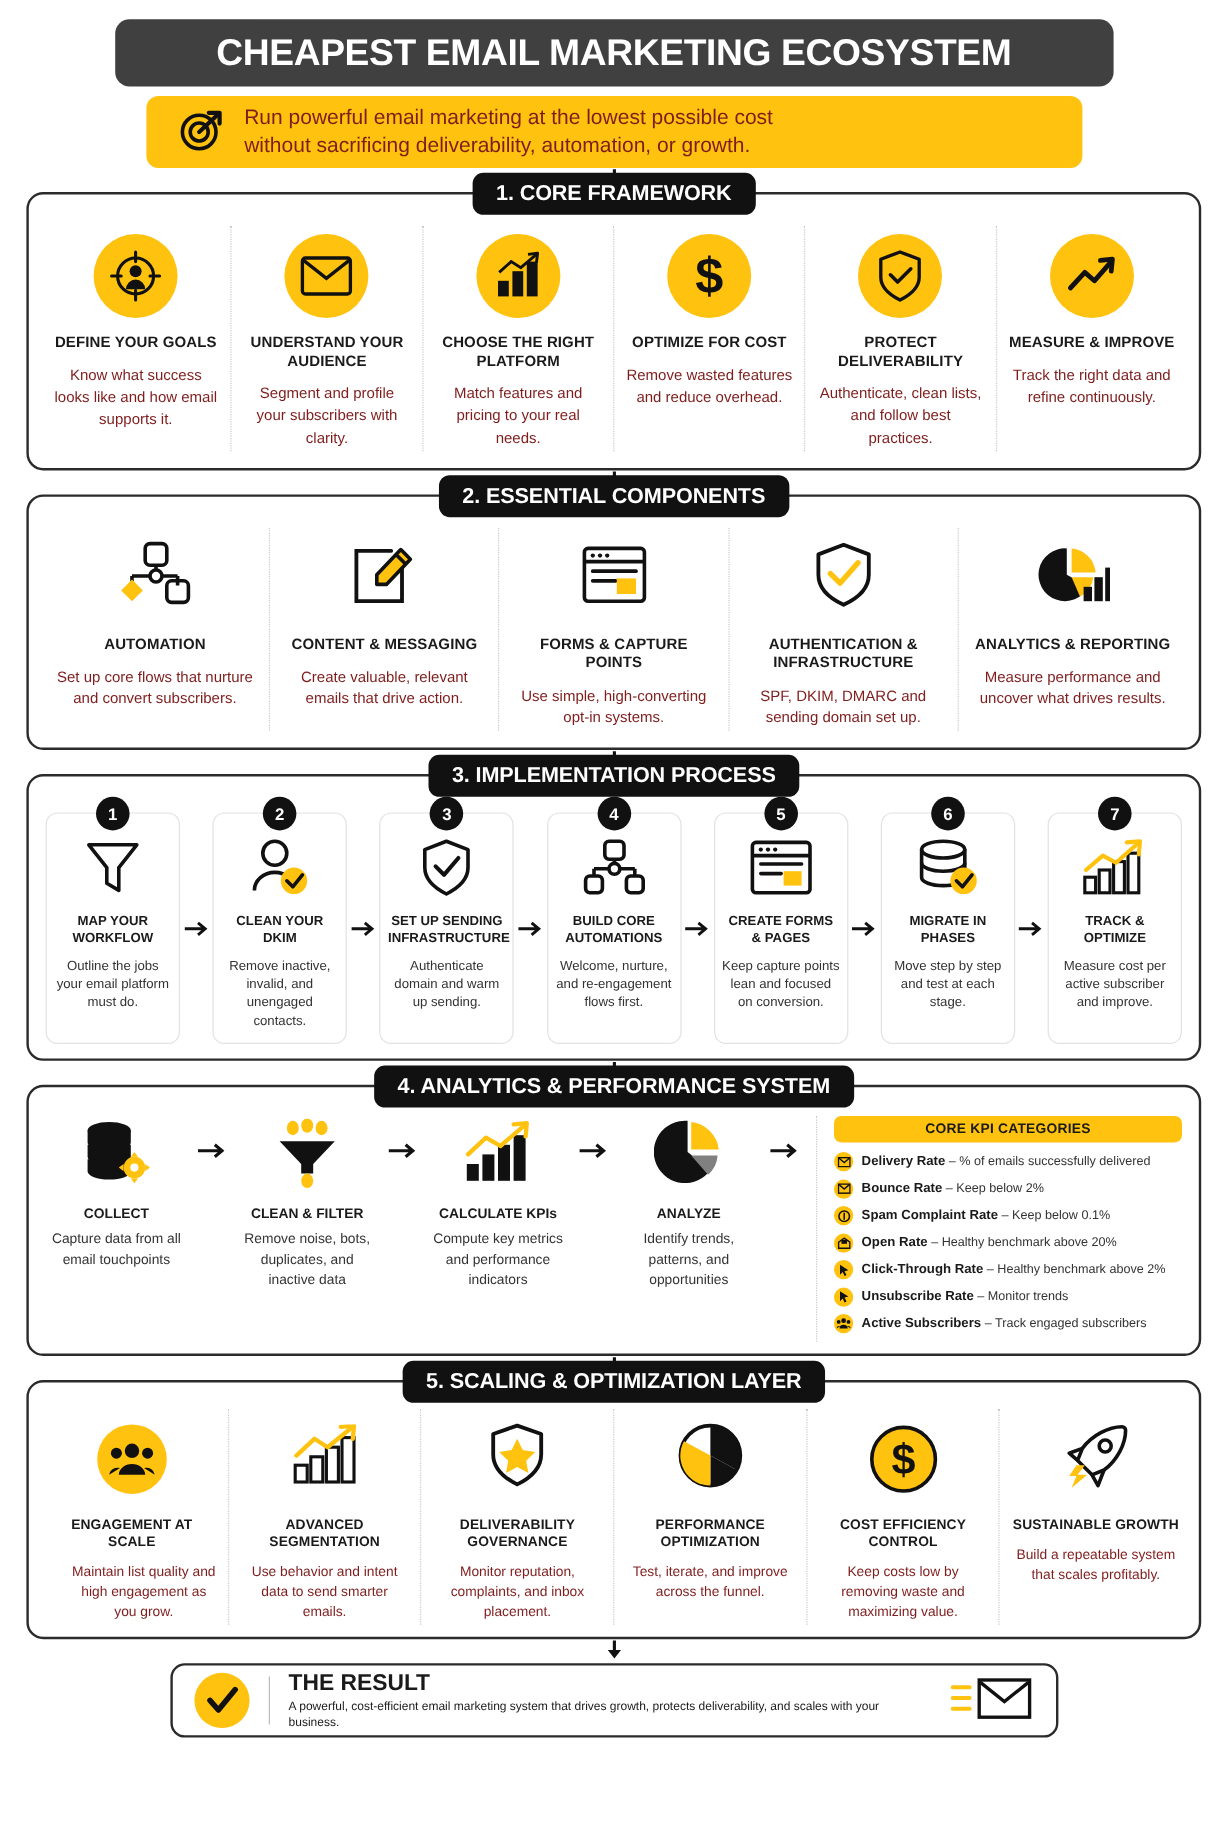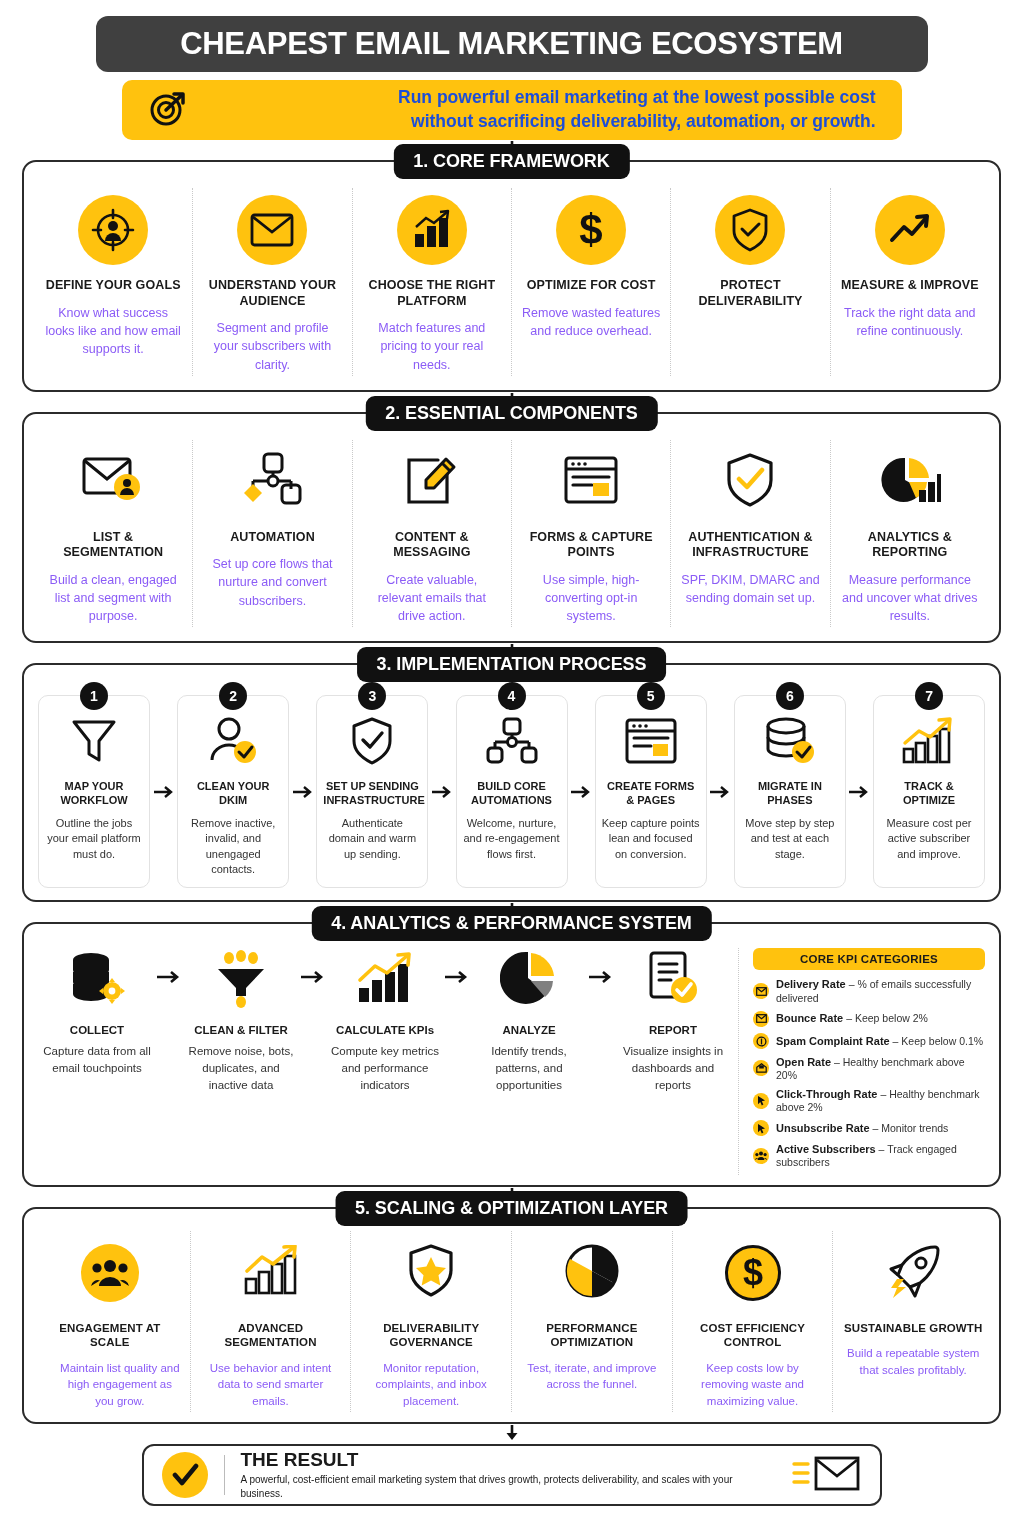--- a/index.html
+++ b/index.html
@@ -23,21 +23,21 @@
     color:#ffffff; font-size:31px; font-weight:bold;
     letter-spacing:-0.3px; white-space:nowrap;
   }
   .subtitle-bar {
     margin:8px auto 0 auto;
     width:780px; height:60px;
     background:#FFC20E; border-radius:10px;
     display:flex; align-items:center; gap:16px;
     padding:0 26px;
   }
-  .subtitle-bar .txt { font-size:17.5px; line-height:1.35; font-weight:700; color:#1d4ed8; text-align:right; flex:1;}
+  .subtitle-bar .txt { font-size:17.5px; line-height:1.35; font-weight:400; color:#7f1d1d; text-align:left; flex:1;}
 
   
   .arrow-down { display:flex; justify-content:center; height:20px; align-items:center; }
   .arrow-down svg { display:block; }
 
   
   .section { position:relative; margin:0 auto; }
   .section-box {
     border:2px solid #2b2b2b; border-radius:14px;
     background:#fff; padding:26px 10px 14px 10px;
@@ -48,21 +48,21 @@
     padding:7px 20px; font-size:18px; font-weight:bold; white-space:nowrap;
     letter-spacing:-0.1px; z-index:3;
   }
 
   
   .cards { display:flex; }
   .card { flex:1; padding:4px 10px 2px 10px; text-align:center; position:relative; }
   .card + .card { border-left:1px dotted #c9c9c9; }
   .card .icon-wrap { height:76px; display:flex; align-items:center; justify-content:center; margin-bottom:10px; }
   .card .c-title { font-size:12.5px; font-weight:bold; line-height:1.25; margin-bottom:10px; letter-spacing:.1px;}
-  .card .c-desc { font-size:12.5px; line-height:1.45; color:#8b5cf6; }
+  .card .c-desc { font-size:12.5px; line-height:1.45; color:#7f1d1d; }
 
   .circle-icon { width:70px; height:70px; border-radius:50%; background:#FFC20E; display:flex; align-items:center; justify-content:center;}
 
   
   .steps { display:flex; align-items:stretch; padding-top:8px;}
   .step {
     width:112px; border:1px solid #e2e2e2; border-radius:10px;
     padding:18px 6px 10px 6px; text-align:center; position:relative; background:#fff;
   }
   .step .num {
@@ -196,20 +196,21 @@
         <div class="card">
           <div class="icon-wrap">
               <div class="circle-icon">
             <svg width="40" height="46" viewBox="0 0 40 46">
                   <path d="M20 3 L36 9 V24 C36 33 28 39 20 43 C12 39 4 33 4 24 V9 Z" fill="none" stroke="#111" stroke-width="2.8" stroke-linejoin="round"></path>
                   <path d="M12 22 L18 28 L29 17" fill="none" stroke="#111" stroke-width="3" stroke-linecap="round" stroke-linejoin="round"></path>
                 </svg>
           </div>
             </div>
           <div class="c-title">PROTECT DELIVERABILITY</div>
+          <div class="c-desc">Authenticate, clean lists, and follow best practices.</div>
         </div>
         <div class="card">
           <div class="icon-wrap">
               <div class="circle-icon">
             <svg width="44" height="36" viewBox="0 0 44 36">
                   <path d="M4 28 L16 15 L24 22 L38 6" fill="none" stroke="#111" stroke-width="4" stroke-linecap="round" stroke-linejoin="round"></path>
                   <path d="M29 5 L39 4 L38 14" fill="none" stroke="#111" stroke-width="4" stroke-linecap="round" stroke-linejoin="round"></path>
                 </svg>
           </div>
             </div>
@@ -224,35 +225,20 @@
     <svg width="16" height="20">
         <path d="M8 1 L8 13" stroke="#111" stroke-width="2.6"></path>
         <path d="M2.5 11 L8 18 L13.5 11" fill="#111"></path>
       </svg>
   </div>
 
   <div class="section">
     <div class="section-tab">2. ESSENTIAL COMPONENTS</div>
     <div class="section-box">
       <div class="cards">
-        <div class="card">
-          <div class="icon-wrap">
-              <span>
-            <svg width="66" height="54" viewBox="0 0 66 54">
-                  <rect x="4" y="6" width="46" height="34" rx="3" fill="none" stroke="#111" stroke-width="3"></rect>
-                  <path d="M5 8 L27 26 L49 8" fill="none" stroke="#111" stroke-width="3"></path>
-                  <circle cx="47" cy="34" r="13" fill="#FFC20E"></circle>
-                  <circle cx="47" cy="30" r="4" fill="#111"></circle>
-                  <path d="M40 42 a7 7 0 0 1 14 0 z" fill="#111"></path>
-                </svg>
-          </span>
-            </div>
-          <div class="c-title">LIST &amp; SEGMENTATION</div>
-          <div class="c-desc">Build a clean, engaged list and segment with purpose.</div>
-        </div>
         <div class="card">
           <div class="icon-wrap">
               <span>
             <svg width="66" height="58" viewBox="0 0 66 58">
                   <rect x="25" y="3" width="18" height="18" rx="4" fill="none" stroke="#111" stroke-width="3"></rect>
                   <circle cx="34" cy="30" r="5" fill="none" stroke="#111" stroke-width="3"></circle>
                   <path d="M34 21 L34 25 M14 30 L29 30 M39 30 L52 30 M14 30 L14 38 M52 30 L52 38" fill="none" stroke="#111" stroke-width="3"></path>
                   <rect x="43" y="34" width="18" height="18" rx="4" fill="none" stroke="#111" stroke-width="3"></rect>
                   <path d="M14 33 L23 42 L14 51 L5 42 Z" fill="#FFC20E"></path>
                 </svg>
@@ -561,34 +547,20 @@
             </span>
               </div>
             <div class="f-title">ANALYZE</div>
             <div class="f-desc">Identify trends, patterns, and opportunities</div>
           </div>
           <div class="flow-arrow">
               <svg width="26" height="14">
                 <path d="M1 7 H20 M15 2 L21 7 L15 12" fill="none" stroke="#111" stroke-width="2.6"></path>
               </svg>
             </div>
-          <div class="flow-item">
-            <div class="icon-wrap">
-                <span>
-              <svg width="56" height="58" viewBox="0 0 56 58">
-                    <rect x="6" y="3" width="34" height="44" rx="3" fill="none" stroke="#111" stroke-width="3"></rect>
-                    <path d="M14 14 H32 M14 22 H32 M14 30 H26" stroke="#111" stroke-width="3" stroke-linecap="round"></path>
-                    <circle cx="39" cy="40" r="13" fill="#FFC20E"></circle>
-                    <path d="M32 40 L37 45 L46 34" fill="none" stroke="#fff" stroke-width="3.6" stroke-linecap="round" stroke-linejoin="round"></path>
-                  </svg>
-            </span>
-              </div>
-            <div class="f-title">REPORT</div>
-            <div class="f-desc">Visualize insights in dashboards and reports</div>
-          </div>
         </div>
 
         <div class="kpi-panel">
           <div class="kpi-head">CORE KPI CATEGORIES</div>
 
           <div class="kpi-row">
             <span class="kpi-badge">
                 <svg width="11" height="9" viewBox="0 0 11 9">
                   <rect x="0.7" y="0.7" width="9.6" height="7.6" fill="none" stroke="#111" stroke-width="1.2"></rect>
                   <path d="M1 1 L5.5 4.8 L10 1" fill="none" stroke="#111" stroke-width="1.2"></path>

